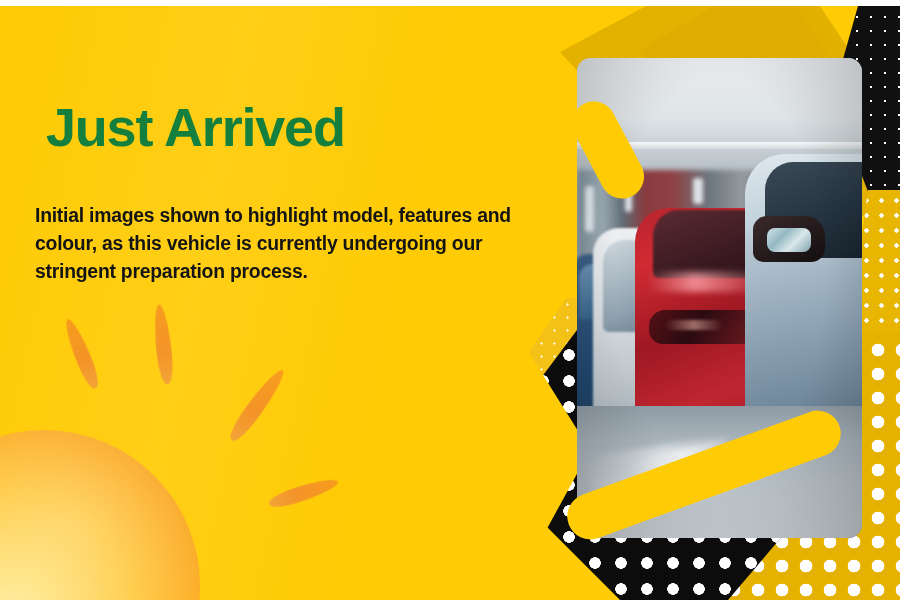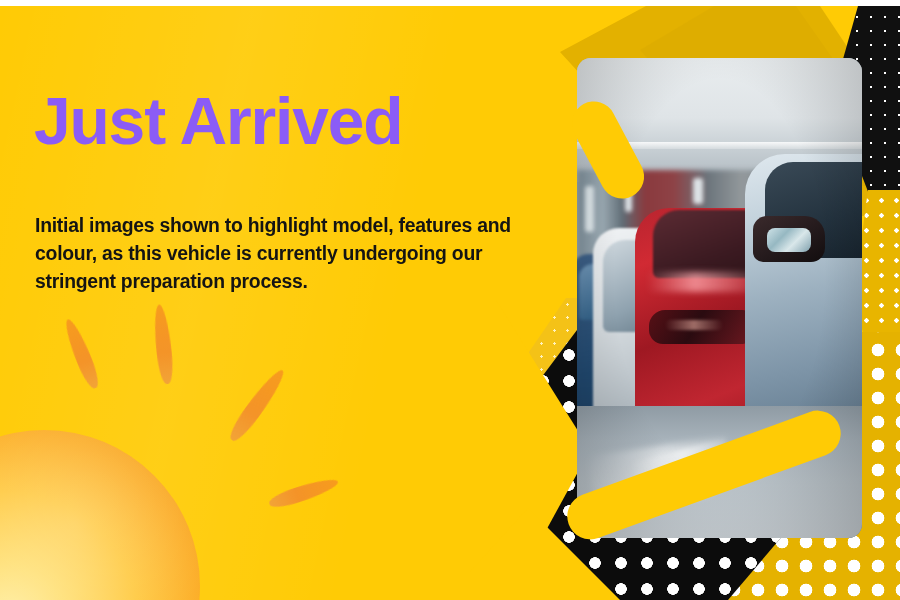--- a/index.html
+++ b/index.html
@@ -356,40 +356,40 @@
     height: 46px;
     transform: rotate(-20deg);
     transform-origin: 50% 50%;
   }
 
   
   .headline {
     position: absolute;
     left: 34px;
     top: 88px;
-    margin: 0;
-    font-size: 66px;
+    margin: 12px;
+    font-size: 54px;
     line-height: 1;
     font-weight: 800;
     letter-spacing: -1.2px;
-    color: #8b5cf6;
+    color: #15803d;
     white-space: nowrap;
   }
   .para {
     position: absolute;
     left: 35px;
     margin: 0;
     width: 520px;
     font-size: 19.4px;
     line-height: 28px;
     font-weight: 700;
     letter-spacing: -0.25px;
     color: #141414;
   }
-  .para-1 { top: 211px; }
+  .para-1 { top: 201px; }
   .para-2 { top: 314px; }
 
   .top-rule {
     position: absolute;
     left: 0; top: 0;
     width: 900px; height: 6px;
     background: #ffffff;
   }
 </style>
 </head>

